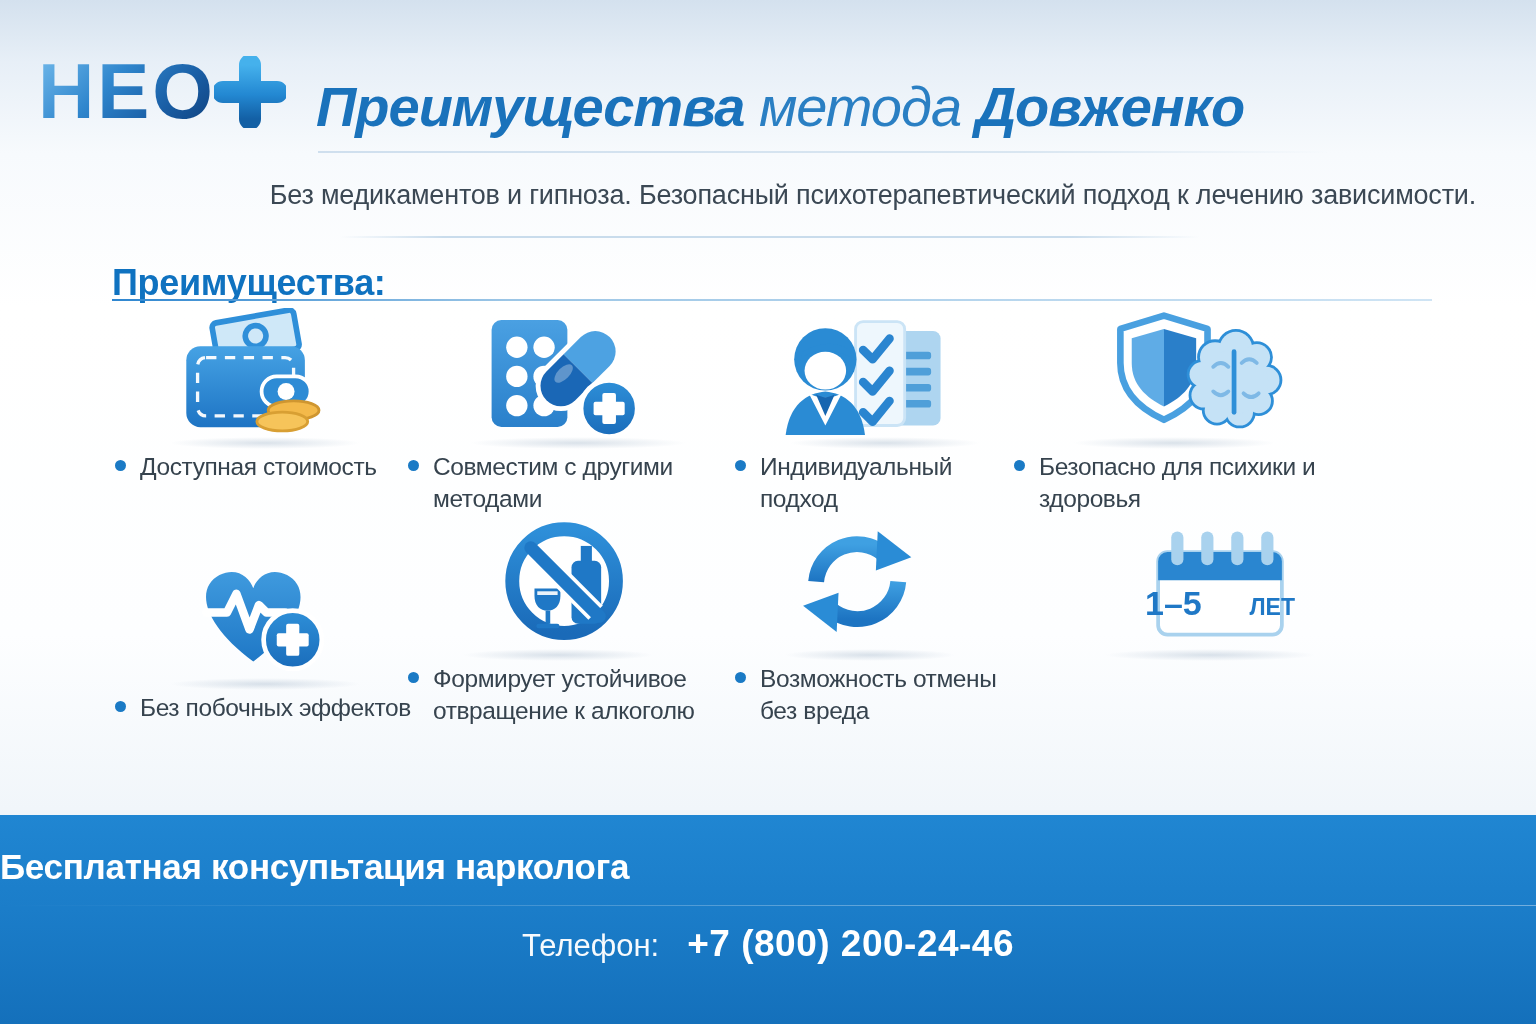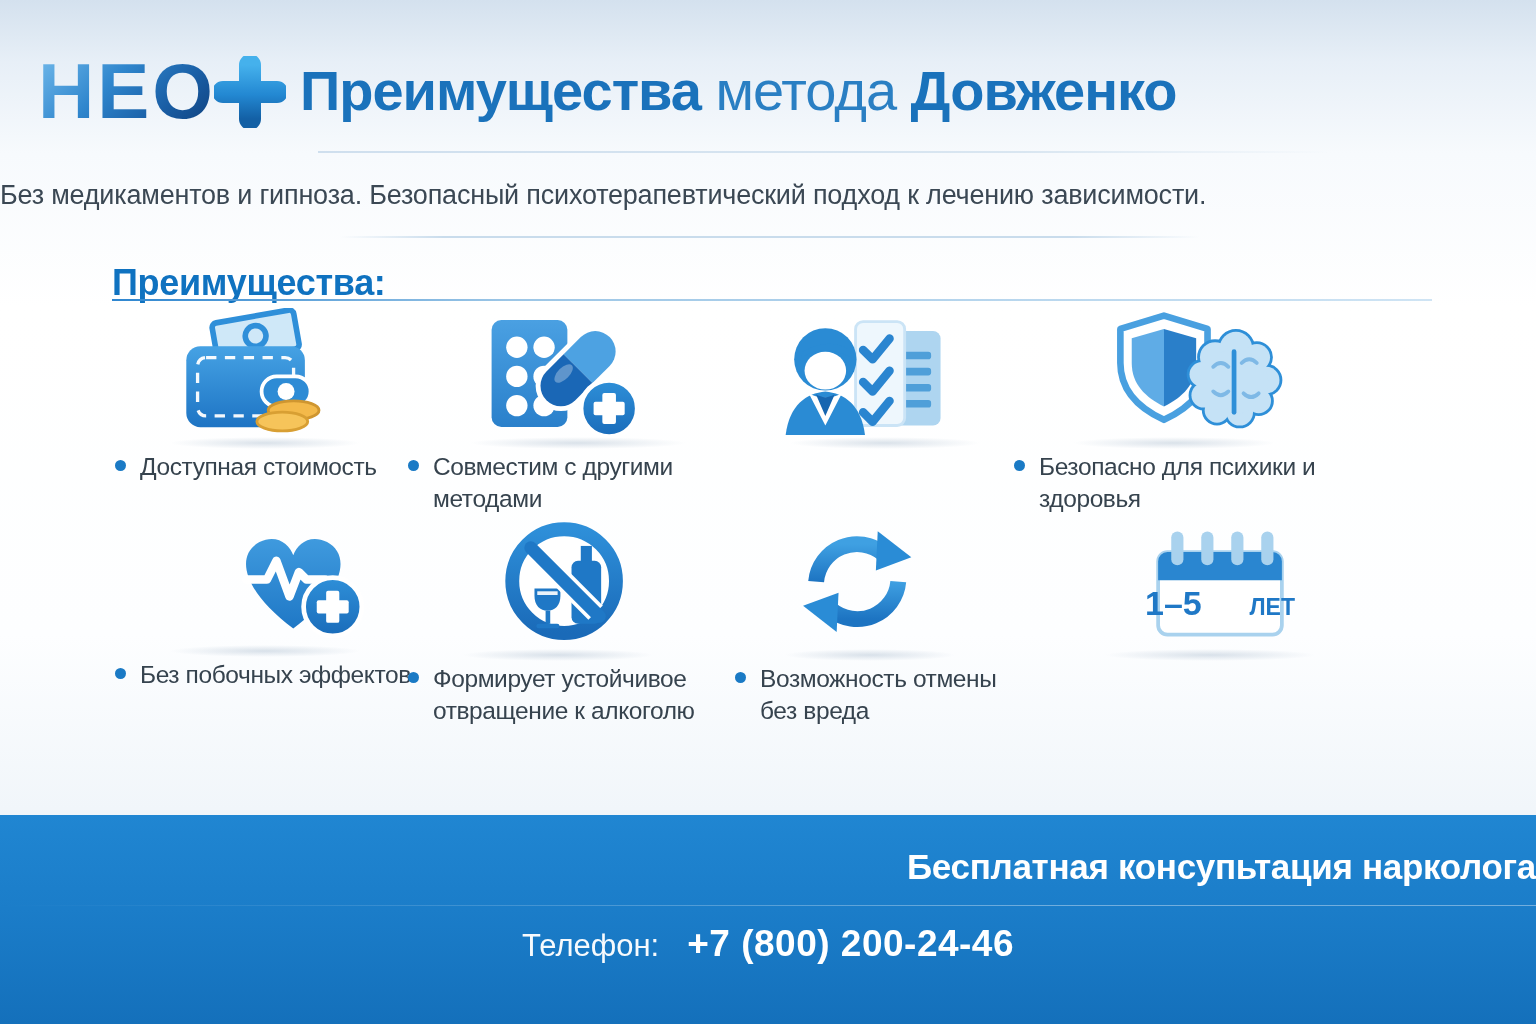--- a/index.html
+++ b/index.html
@@ -15,42 +15,42 @@
     font-size:78px;font-weight:800;letter-spacing:3px;line-height:1;
     background:linear-gradient(135deg,#74bbec 0%,#2f86cd 40%,#1a5fa6 70%,#0e3d79 100%);
     -webkit-background-clip:text;background-clip:text;color:transparent;
   }
   .logo-plus{margin-left:-2px;margin-top:2px;}
   .title{position:absolute;left:300px;top:60px;font-size:56px;line-height:1.1;color:#1a72bb;letter-spacing:-1px;white-space:nowrap;}
   .title .tb{font-weight:700;}
   .title .tr{font-weight:400;color:#2a7fc3;}
   .div1{position:absolute;top:151px;left:318px;width:1012px;height:2px;
         background:linear-gradient(90deg,#cfdfee 0%,#d9e6f1 70%,rgba(217,230,241,0) 100%);}
-  .subtitle{position:absolute;top:180px;left:0;width:1476px;text-align:left;
+  .subtitle{position:absolute;top:180px;left:0;width:1476px;text-align:right;
         font-size:27px;color:#3b4854;letter-spacing:-0.2px;}
   .div2{position:absolute;top:236px;left:340px;width:860px;height:2px;
         background:linear-gradient(90deg,rgba(201,220,236,0) 0%,#c9dcec 12%,#c9dcec 85%,rgba(201,220,236,0) 100%);}
   .section-heading{position:absolute;left:112px;top:262px;font-size:36px;font-weight:700;color:#0f72c0;letter-spacing:-0.3px;}
   .section-rule{position:absolute;left:112px;top:299px;width:1320px;height:2px;
         background:linear-gradient(90deg,#2e86d0 0%,#9cc6e6 30%,#cfe4f4 100%);}
   
   .cell{position:absolute;}
   .icon-wrap{position:relative;height:135px;margin-bottom:8px;}
   .benefit-label{display:flex;gap:14px;font-size:24.5px;line-height:1.32;color:#36434e;letter-spacing:-0.4px;}
   .dot{width:11px;height:11px;border-radius:50%;background:#1a7ac5;margin-top:9px;flex:none;}
   .icon-shadow{position:absolute;bottom:-6px;left:18%;width:64%;height:12px;border-radius:50%;
         background:radial-gradient(ellipse at center,rgba(110,140,170,0.25) 0%,rgba(110,140,170,0) 70%);}
   .cal-label{position:absolute;top:64px;left:0;width:150px;text-align:center;color:#1f78c6;
         display:flex;justify-content:space-between;align-items:baseline;gap:7px;font-weight:700;}
   .cal-num{font-size:34px;}
   .cal-unit{font-size:23px;text-transform:uppercase;}
   
   .footer{position:absolute;left:0;top:815px;width:1536px;height:209px;
         background:linear-gradient(180deg,#2086d2 0%,#1b7dc9 45%,#1470bb 100%);}
-  .footer-line1{position:absolute;top:32px;width:100%;text-align:right;color:#ffffff;
+  .footer-line1{position:absolute;top:32px;width:100%;text-align:left;color:#ffffff;
         font-size:35px;font-weight:700;letter-spacing:-0.3px;}
   .footer-rule{position:absolute;top:90px;left:0;width:100%;height:1px;
         background:linear-gradient(90deg,rgba(255,255,255,0) 0%,rgba(255,255,255,0.18) 35%,rgba(255,255,255,0.38) 70%,rgba(255,255,255,0.38) 100%);}
   .footer-line2{position:absolute;top:108px;width:100%;display:flex;justify-content:center;align-items:baseline;gap:28px;color:#fff;}
   .phone-label{font-size:31px;font-weight:400;opacity:0.97;}
   .phone-number{font-size:37px;font-weight:700;letter-spacing:0.5px;}
 </style>
 </head>
 <body>
 
@@ -63,21 +63,21 @@
         <linearGradient id="lg" x1="0" y1="0" x2="0" y2="1">
           <stop offset="0" stop-color="#45b1ec"></stop>
             <stop offset="0.55" stop-color="#2388d2"></stop>
             <stop offset="1" stop-color="#1360a5"></stop>
         </linearGradient>
       </defs>
       <path d="M36 9 V63 M9 36 H63" stroke="url(#lg)" stroke-width="22" stroke-linecap="round" fill="none"></path>
     </svg>
   </div>
 
-  <h1 class="title" style="margin:0;">
+  <h1 class="title" style="margin:16px;font-style:italic;">
     <span class="tb">Преимущества</span>
     <span class="tr">метода</span>
     <span class="tb">Довженко</span>
   </h1>
 
   <div class="div1"></div>
 
   <p class="subtitle" style="margin:0;">Без медикаментов и гипноза. Безопасный психотерапевтический подход к лечению зависимости.</p>
 
   <div class="div2"></div>
@@ -165,20 +165,24 @@
         <path d="M88,108 l10,10 18,-22" fill="none" stroke="#2a85d0" stroke-width="9" stroke-linecap="round" stroke-linejoin="round"></path>
         <circle cx="48" cy="52" r="33" fill="#2a8bd4"></circle>
         <ellipse cx="48" cy="64" rx="22" ry="20" fill="#ffffff"></ellipse>
         <path d="M22,52 Q40,34 76,50 L74,42 Q52,28 24,44 z" fill="#2a8bd4"></path>
         <path d="M6,132 C10,100 28,88 48,86 C68,88 86,100 90,132 Z" fill="#2a8bd4"></path>
         <path d="M30,87 L48,122 L66,87 C58,94 38,94 30,87 Z" fill="#ffffff"></path>
         <path d="M38,89 L48,112 L58,89 C52,93 44,93 38,89 Z" fill="#1766b0"></path>
       </svg>
       <div class="icon-shadow"></div>
     </div>
+    <div class="benefit-label">
+      <span class="dot"></span>
+      <span>Индивидуальный подход</span>
+    </div>
   </div>
 
   <div class="cell" style="left:1014px;top:308px;width:320px;">
     <div class="icon-wrap" style="padding-left:95px;">
       <svg width="180" height="128" viewBox="0 0 190 135">
         <defs>
           <linearGradient id="s1" x1="0" y1="0" x2="1" y2="0">
             <stop offset="0.5" stop-color="#5face6"></stop>
               <stop offset="0.5" stop-color="#2a7fc9"></stop>
           </linearGradient>
@@ -217,21 +221,21 @@
         </g>
       </svg>
       <div class="icon-shadow"></div>
     </div>
     <div class="benefit-label">
       <span class="dot"></span>
       <span>Безопасно для психики и здоровья</span>
     </div>
   </div>
 
-  <div class="cell" style="left:115px;top:516px;width:300px;text-align:center;">
+  <div class="cell" style="left:115px;top:549px;width:300px;">
     <div class="icon-wrap" style="padding-left:65px;">
       <svg width="155" height="130" viewBox="0 0 165 135">
         <defs>
           <linearGradient id="h1" x1="0" y1="0" x2="0" y2="1">
             <stop offset="0" stop-color="#3f9ade"></stop>
               <stop offset="1" stop-color="#1f78c6"></stop>
           </linearGradient>
           <linearGradient id="h2" x1="0" y1="0" x2="0" y2="1">
             <stop offset="0" stop-color="#2e8fd8"></stop>
               <stop offset="1" stop-color="#1a6cba"></stop>

